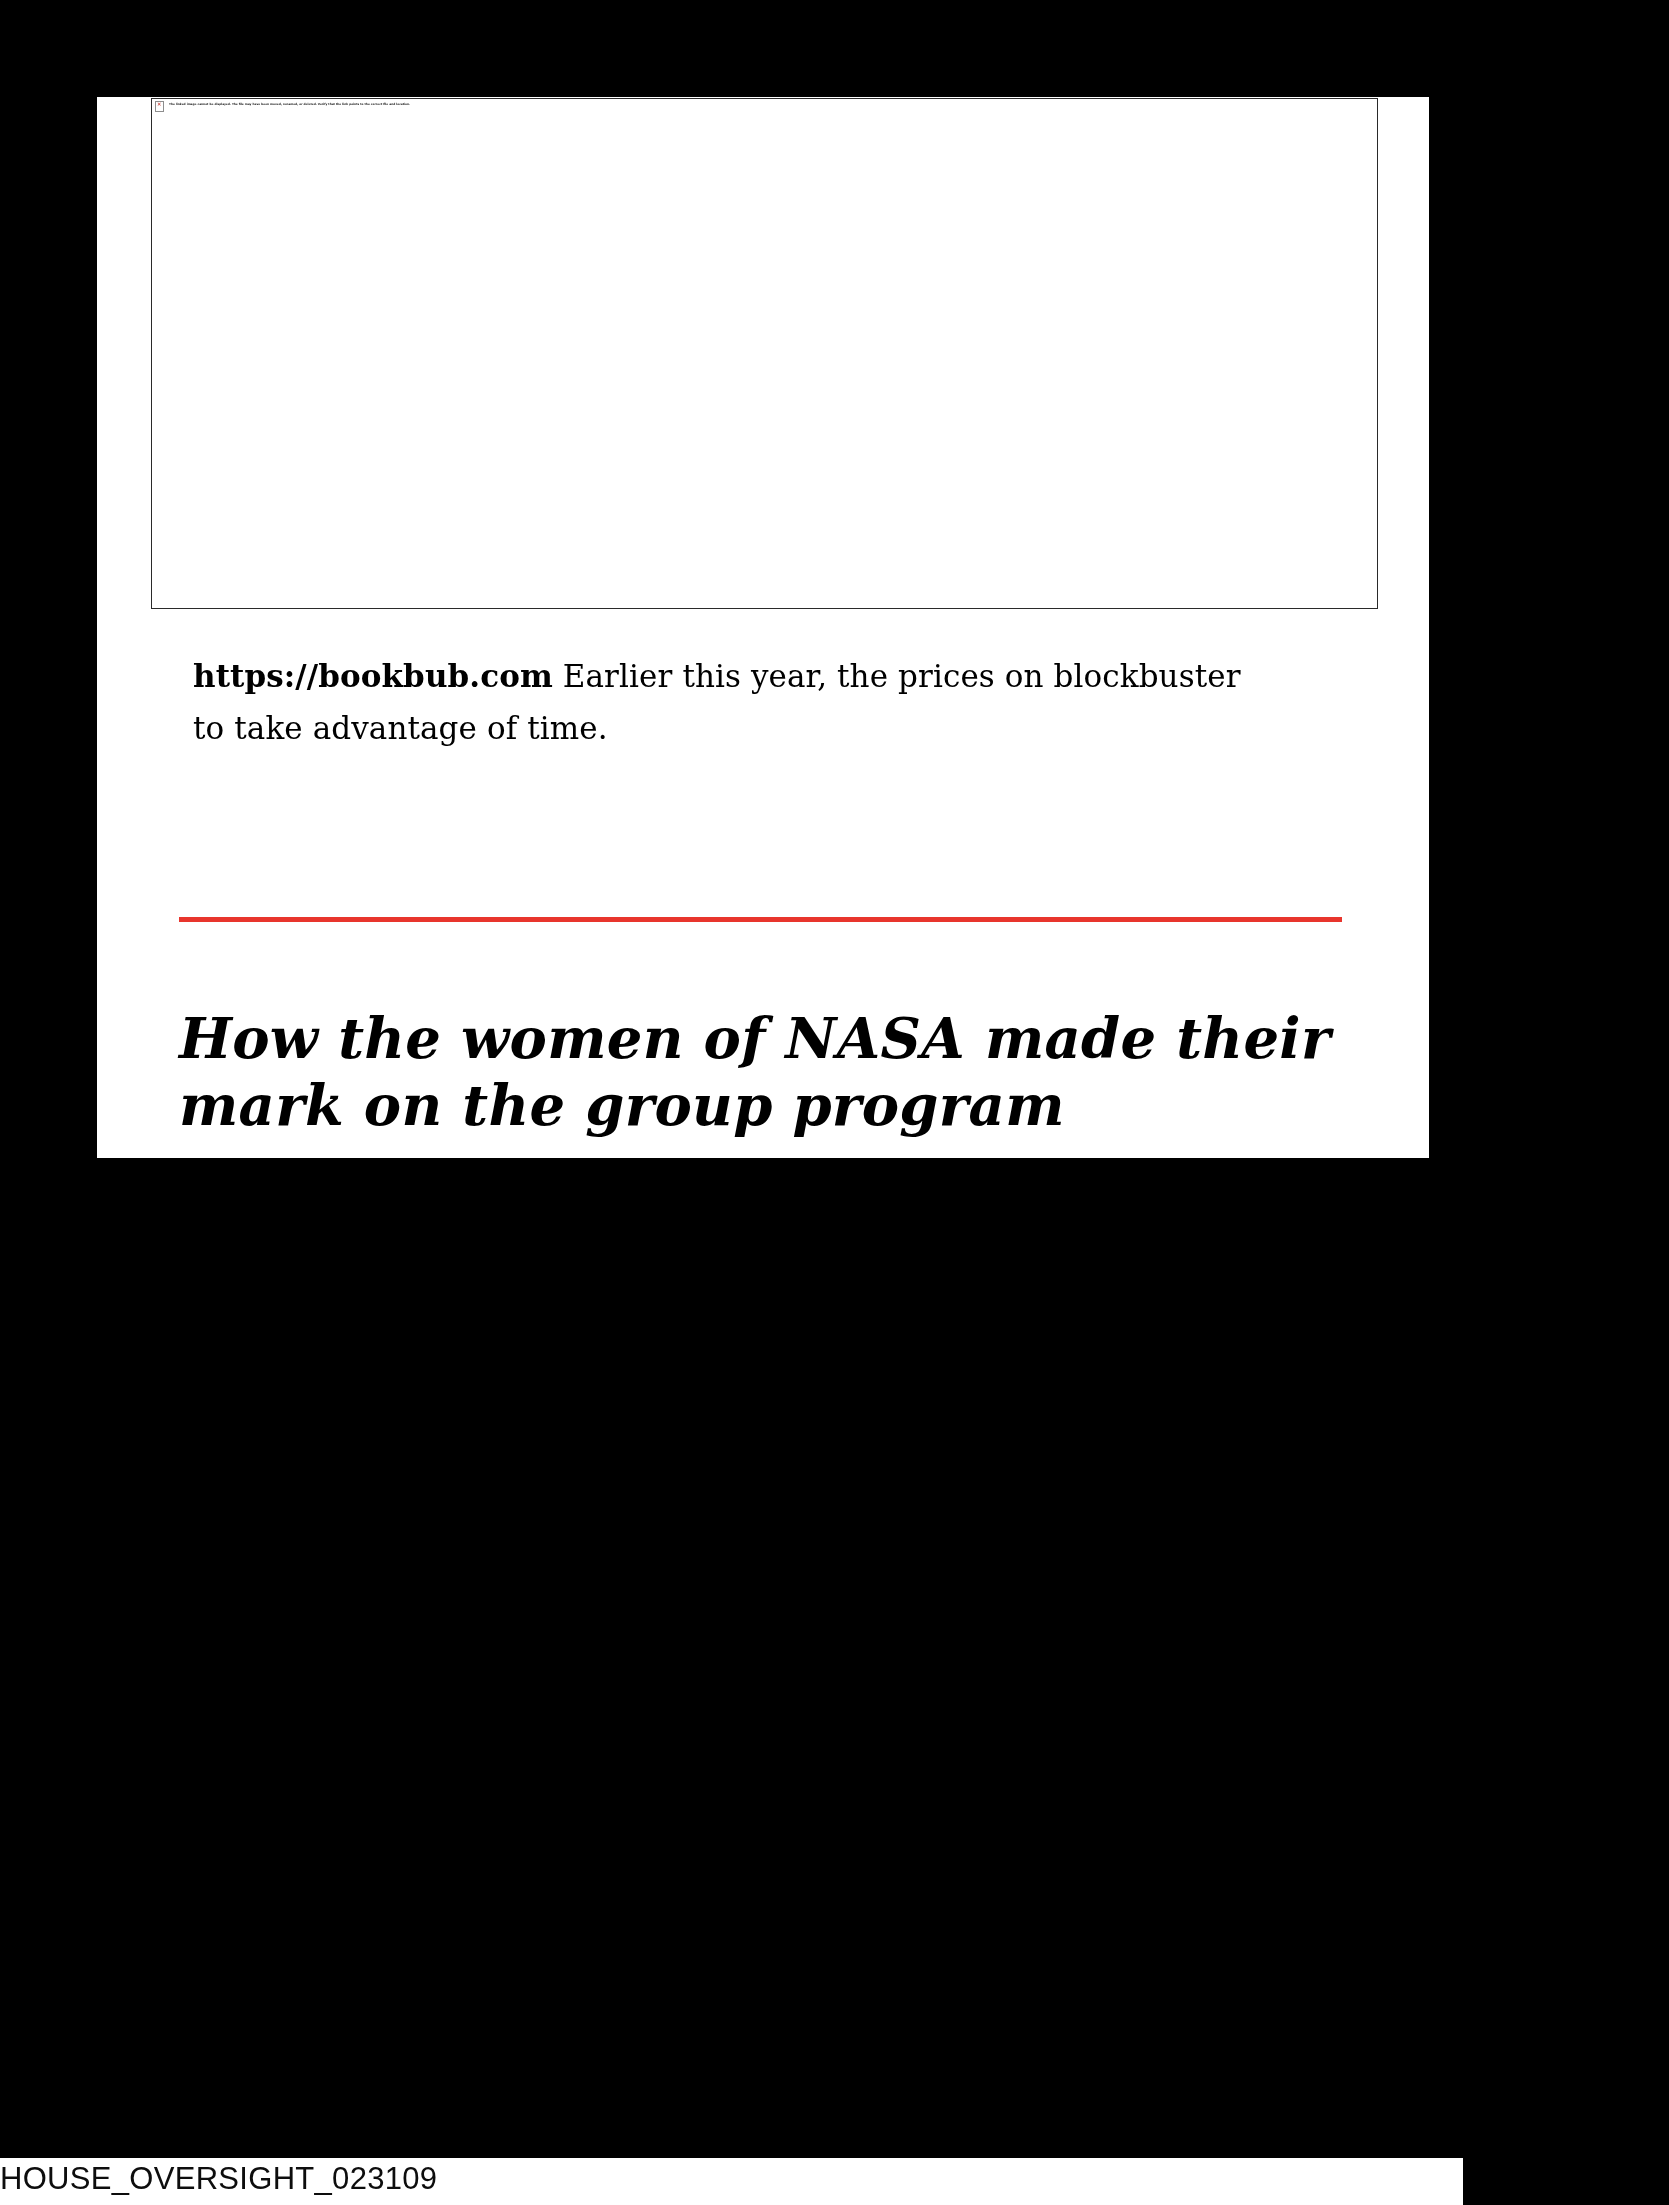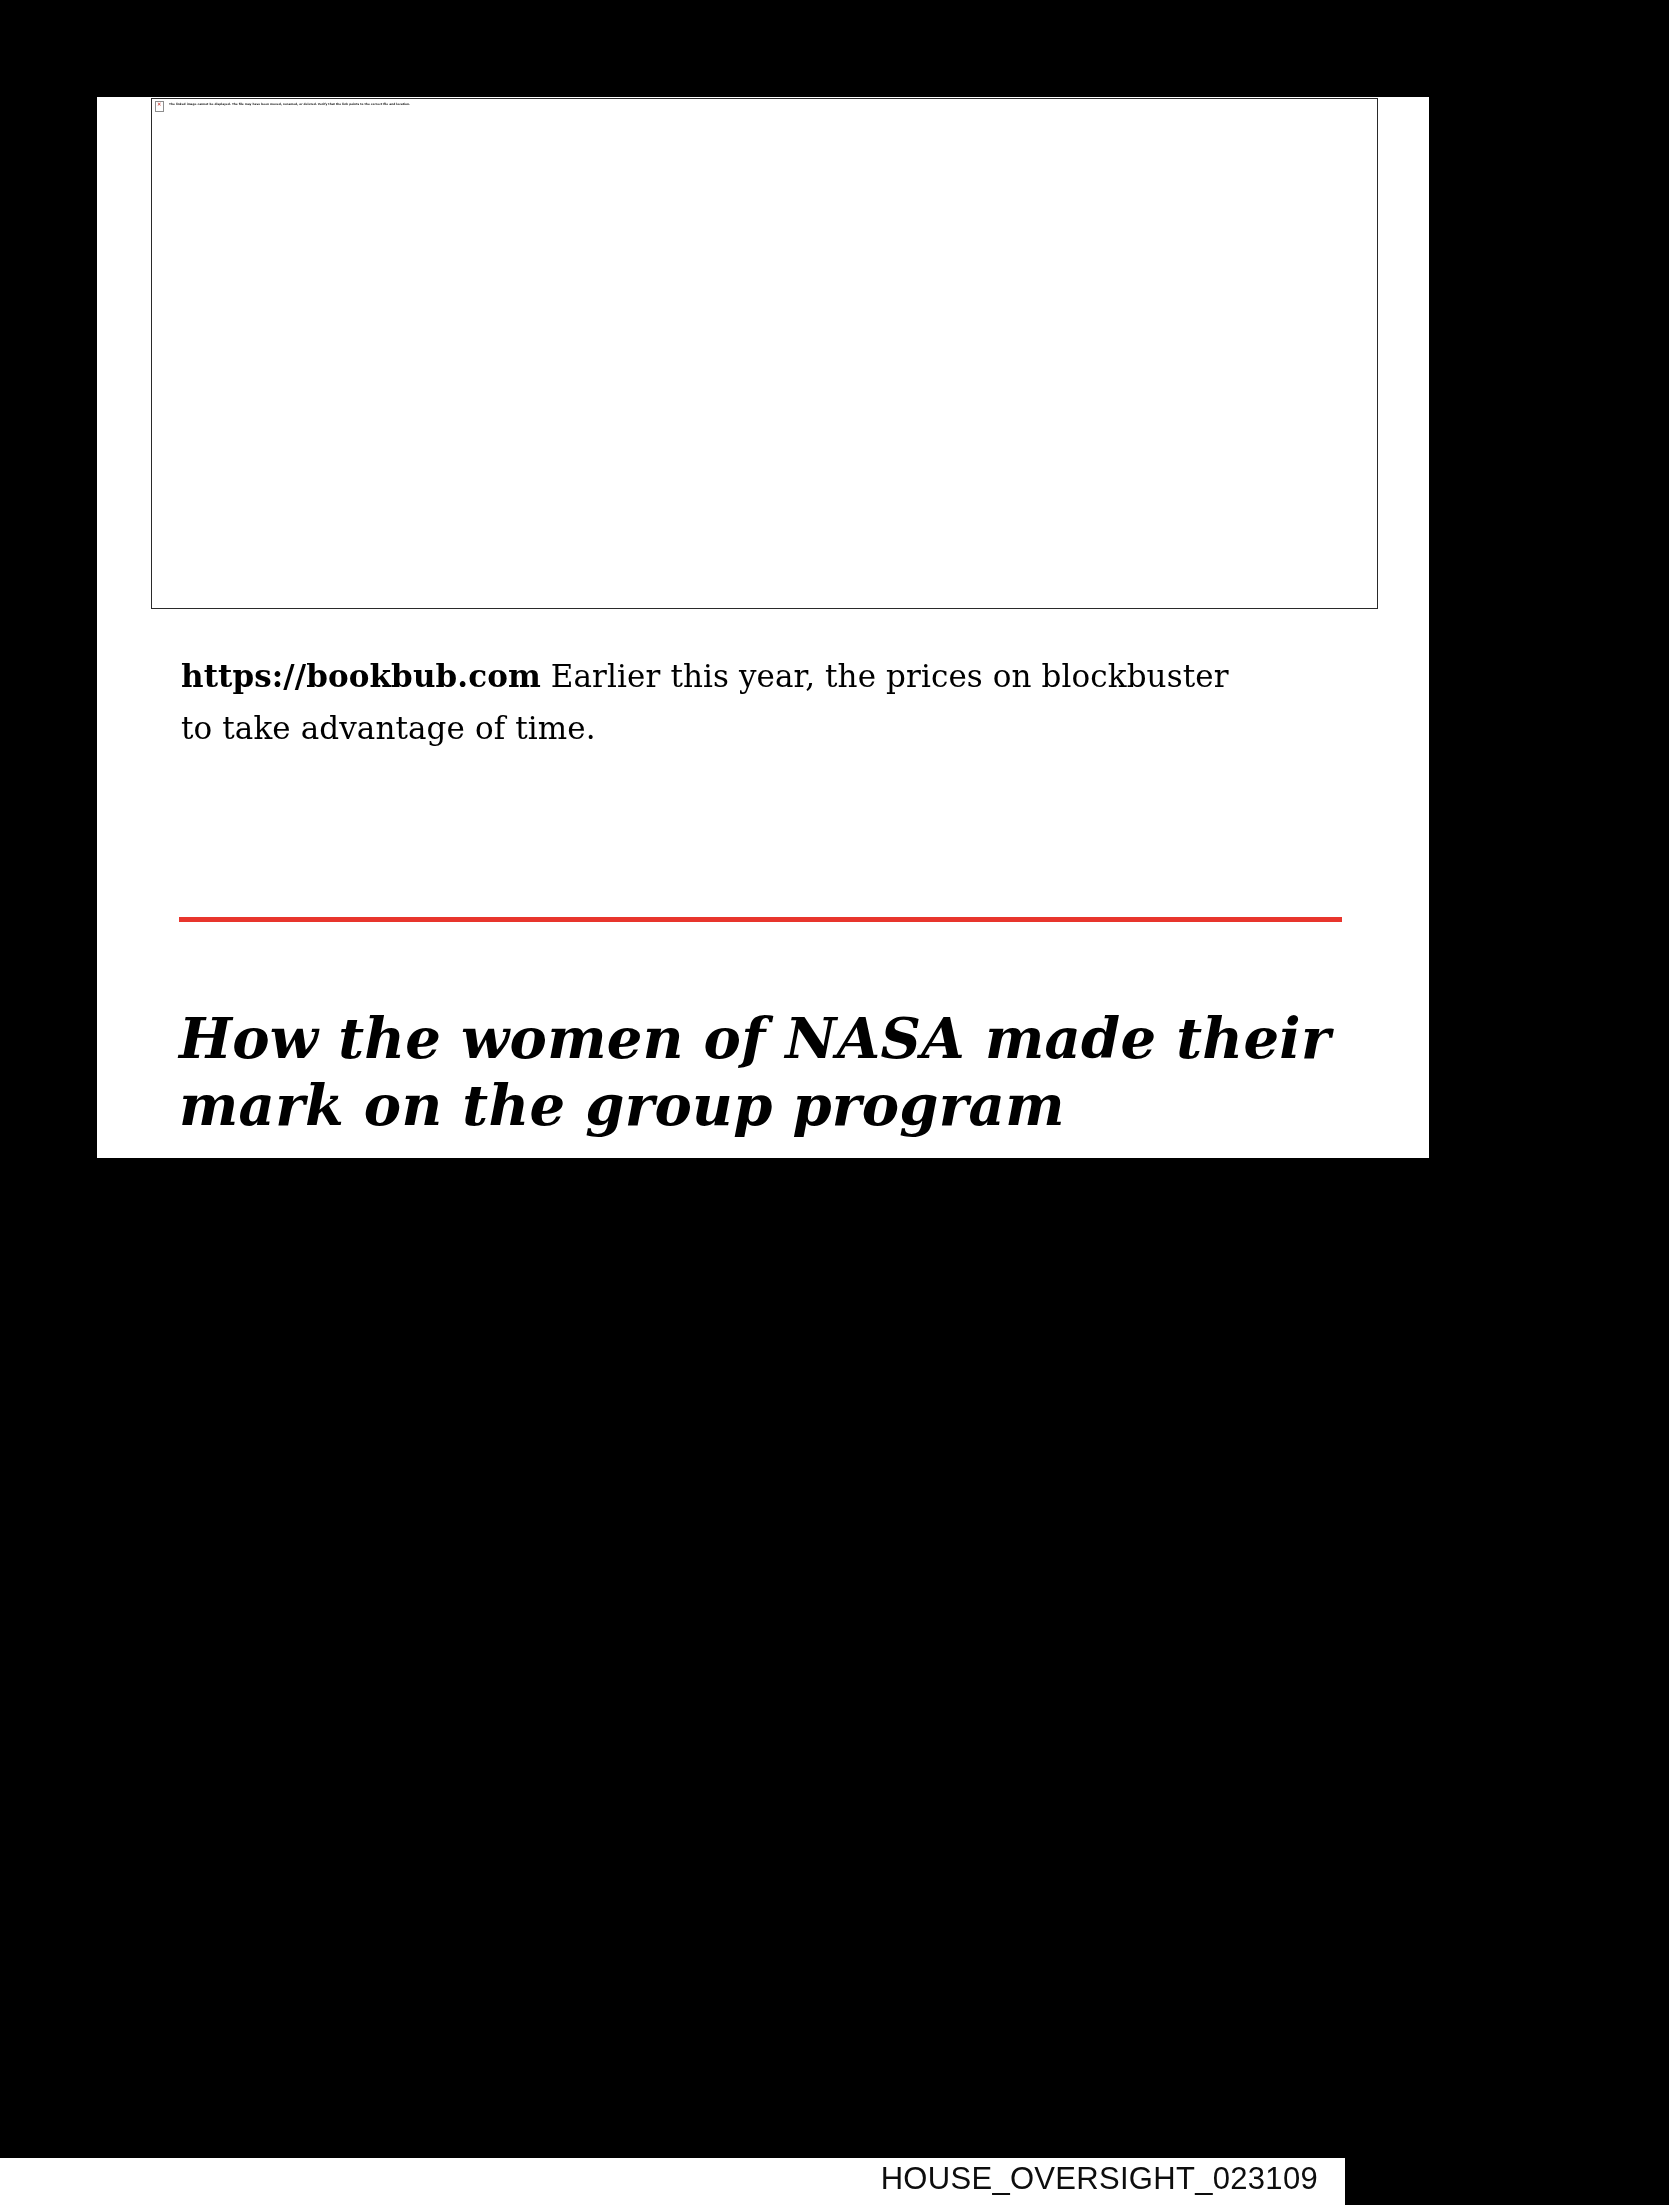--- a/index.html
+++ b/index.html
@@ -73,21 +73,21 @@
   
   .para {
     position: absolute;
     left: 84px;
     top: 553px;
     font-size: 31px;
     line-height: 52px;
     color: #000000;
     letter-spacing: 0.1px;
   }
-  .pline { white-space: pre; }
+  .pline { white-space: pre; margin-left: 12px; }
   .bold-link {
     font-weight: bold;
     color: #000000;
     text-decoration: none;
   }
   
   .divider {
     position: absolute;
     left: 82px;
     top: 820px;
@@ -106,25 +106,25 @@
     font-weight: bold;
     color: #000000;
     letter-spacing: 0.3px;
     font-style: italic;
   }
   
   .footer-strip {
     position: absolute;
     left: 0;
     top: 2158px;
-    width: 1345px;
+    width: 1463px;
     height: 47px;
     background: #ffffff;
     box-sizing: border-box;
-    text-align: right;
+    text-align: left;
     padding-right: 27px;
   }
   .bates {
     font-family: "Liberation Sans", sans-serif;
     font-size: 31px;
     line-height: 42px;
     color: #0d0d0d;
     letter-spacing: 0.3px;
   }
 </style>

